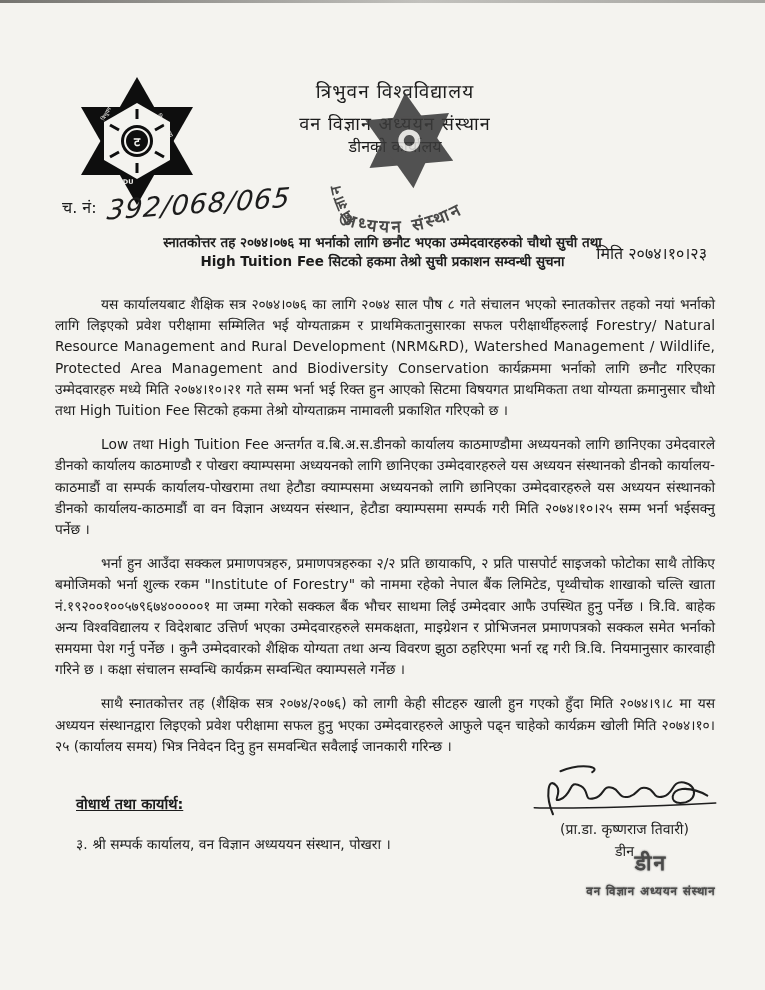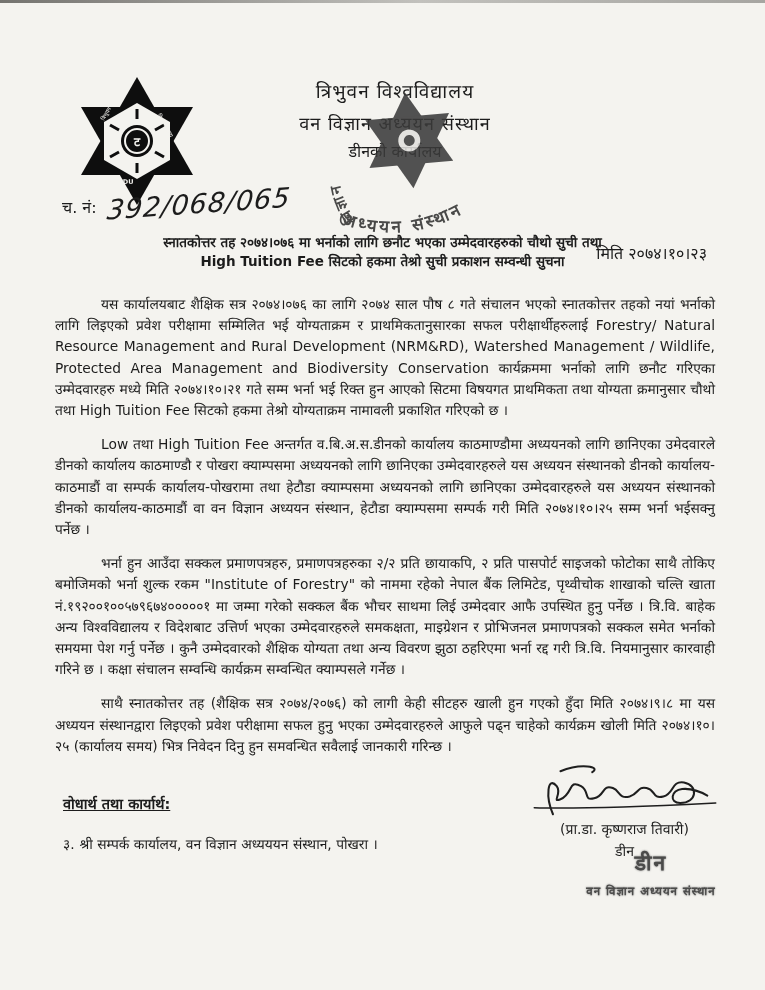--- a/index.html
+++ b/index.html
@@ -8,21 +8,21 @@
     background:#f4f3ef;
     font-family:"DejaVu Sans","Liberation Sans",sans-serif;
     color:#1c1c1c;overflow:hidden;
   }
   .scan-edge{position:absolute;top:0;left:0;right:0;height:3px;
     background:linear-gradient(90deg,#74736f,#c2c1bd 55%,#a6a5a1);}
   .logo{position:absolute;left:62px;top:74px;width:150px;height:142px;}
   .org{position:absolute;left:225px;top:78px;width:340px;text-align:center;}
   .org .l1{font-size:19px;letter-spacing:1px;}
   .org .l2{font-size:18px;margin-top:7px;letter-spacing:1px;}
-  .org .l3{font-size:16px;margin-top:5px;}
+  .org .l3{font-size:16px;}
   .header-stamp{position:absolute;left:316px;top:84px;width:200px;height:175px;
     transform:rotate(-5deg);opacity:.87;pointer-events:none;}
   .ref{position:absolute;left:62px;top:188px;font-size:16px;white-space:nowrap;}
   .ref .num{display:inline-block;font-size:27px;font-style:italic;
     transform:rotate(-4deg) skewX(-10deg);margin-left:5px;font-weight:500;letter-spacing:1px;}
   .date{position:absolute;right:58px;top:194px;font-size:16px;margin-top:48px;}
   .subject{position:absolute;left:0;right:0;top:233px;text-align:center;
     font-weight:bold;font-size:13.5px;line-height:19px;}
   .bodytext{position:absolute;left:55px;top:294px;width:660px;
     font-size:13.8px;line-height:21.2px;text-align:justify;}
@@ -30,21 +30,21 @@
   .sig{position:absolute;left:492px;top:760px;width:265px;text-align:center;}
   .sig svg{display:block;margin:0 auto;}
   .sig .name{font-size:14px;margin-top:1px;}
   .sig .title{font-size:14px;margin-top:3px;}
   .dean-stamp{position:absolute;left:536px;top:848px;width:230px;text-align:center;
     color:#3d3d3d;opacity:.92;}
   .dean-stamp .t1{font-size:21px;font-weight:bold;letter-spacing:2px;
     text-shadow:0 0 2px rgba(55,55,55,.85);}
   .dean-stamp .t2{font-size:11.5px;font-weight:bold;margin-top:7px;letter-spacing:1px;
     text-shadow:0 0 2px rgba(55,55,55,.75);}
-  .cc{position:absolute;left:63px;top:794px;width:485px;font-size:13.8px;line-height:21.5px;}
+  .cc{position:absolute;left:76px;top:794px;width:485px;font-size:13.8px;line-height:21.5px;}
   .cc .head{font-weight:bold;text-decoration:underline;font-size:14.5px;margin-bottom:18px;}
   .cc .item .row1 .num{margin-right:5px;}
   .cc .item .row2{padding-left:18px;}
 </style>
 </head>
 <body>
 
 <div class="page">
   <div class="scan-edge"></div>
 

